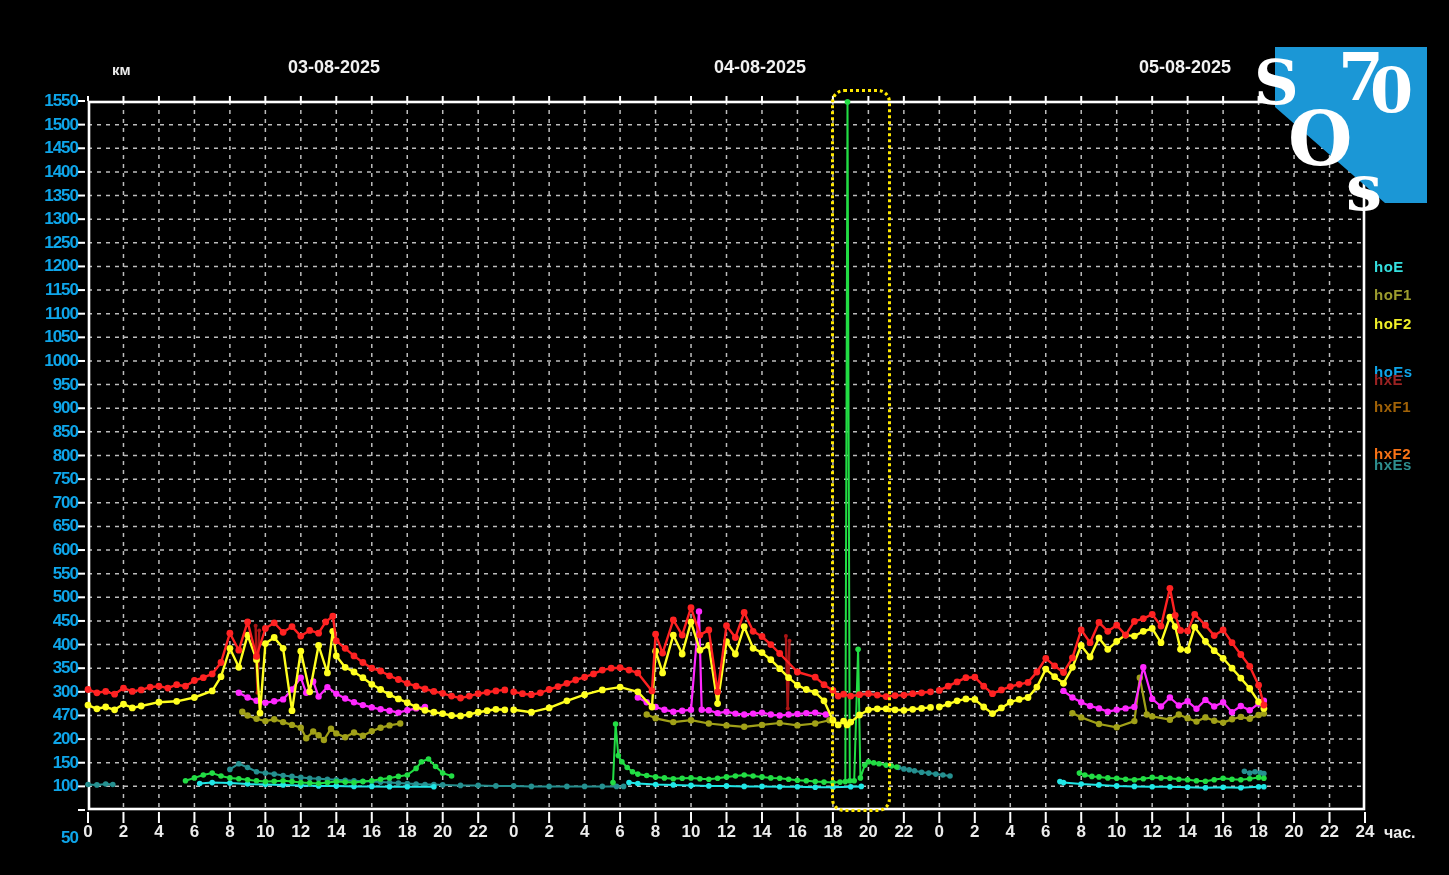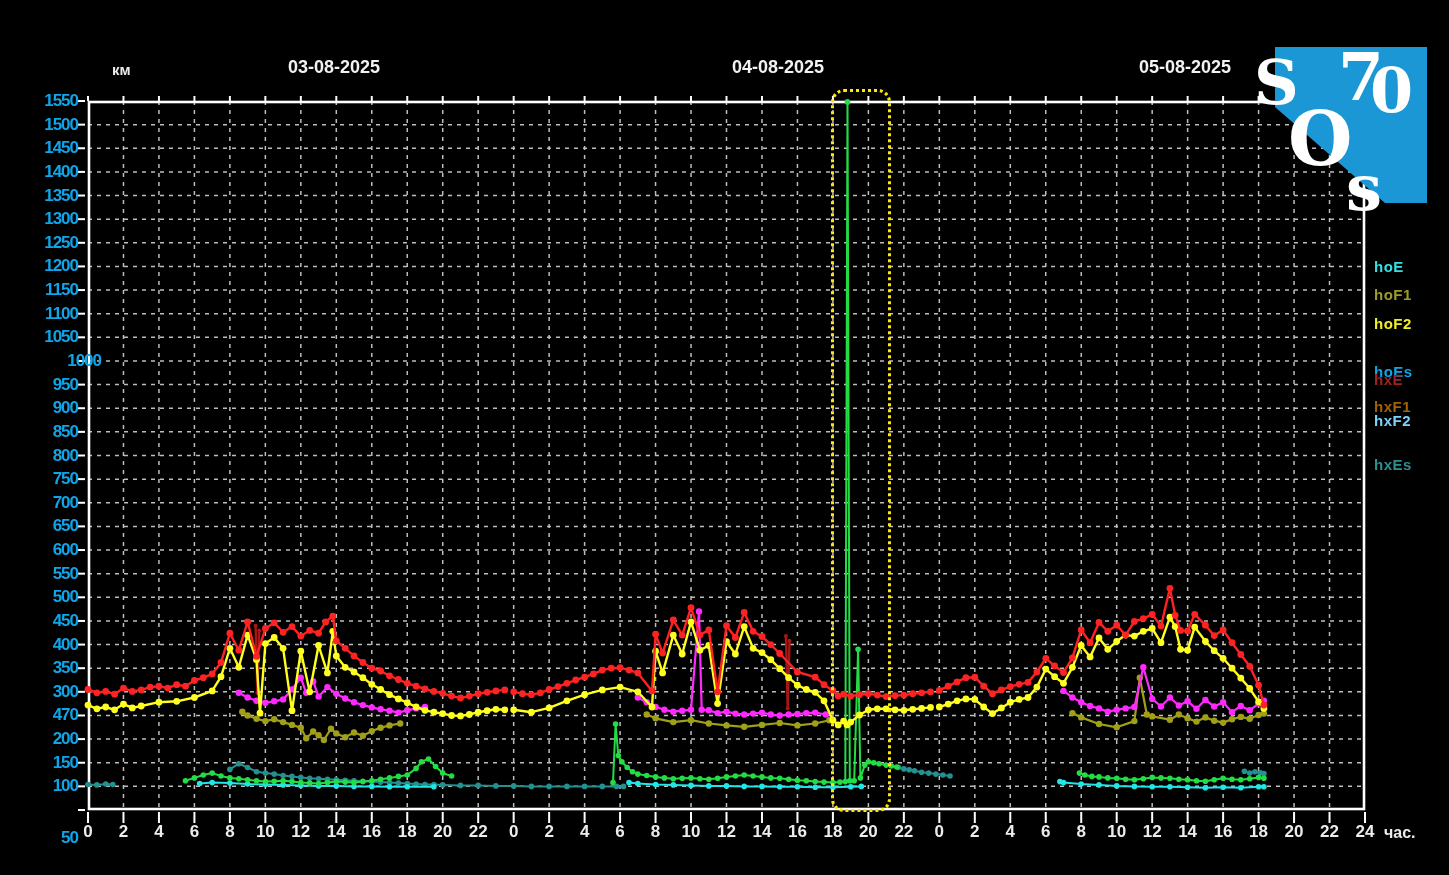--- a/index.html
+++ b/index.html
@@ -29,21 +29,21 @@
   .glyph-s{left:92px;top:112px;font-size:64px;}
 </style>
 </head>
 <body>
 
 <div class="screen">
 
   <span class="unit" style="left:112px;top:61px;">км</span>
 
   <span class="datelab" style="left:254px;">03-08-2025</span>
-  <span class="datelab" style="left:664px;text-align:right;">04-08-2025</span>
+  <span class="datelab" style="left:680px;">04-08-2025</span>
   <span class="datelab" style="left:1105px;">05-08-2025</span>
 
   <svg id="plot" width="1277" height="709" viewBox="0 0 1277 709">
       <line x1="0" y1="685.3666666666667" x2="1277" y2="685.3666666666667" class="grid"></line>
       <line x1="0" y1="661.7333333333333" x2="1277" y2="661.7333333333333" class="grid"></line>
       <line x1="0" y1="638.1" x2="1277" y2="638.1" class="grid"></line>
       <line x1="0" y1="614.4666666666667" x2="1277" y2="614.4666666666667" class="grid"></line>
       <line x1="0" y1="590.8333333333334" x2="1277" y2="590.8333333333334" class="grid"></line>
       <line x1="0" y1="567.2" x2="1277" y2="567.2" class="grid"></line>
       <line x1="0" y1="543.5666666666666" x2="1277" y2="543.5666666666666" class="grid"></line>
@@ -828,21 +828,21 @@
       <div class="ylab" style="top: 114.633px;">1500</div>
       <div class="ylab" style="top: 138.267px;">1450</div>
       <div class="ylab" style="top: 161.9px;">1400</div>
       <div class="ylab" style="top: 185.533px;">1350</div>
       <div class="ylab" style="top: 209.167px;">1300</div>
       <div class="ylab" style="top: 232.8px;">1250</div>
       <div class="ylab" style="top: 256.433px;">1200</div>
       <div class="ylab" style="top: 280.067px;">1150</div>
       <div class="ylab" style="top: 303.7px;">1100</div>
       <div class="ylab" style="top: 327.333px;">1050</div>
-      <div class="ylab" style="top: 350.967px; padding-left: 23px;">1000</div>
+      <div class="ylab" style="top: 350.967px;">1000</div>
       <div class="ylab" style="top: 374.6px;">950</div>
       <div class="ylab" style="top: 398.233px;">900</div>
       <div class="ylab" style="top: 421.867px;">850</div>
       <div class="ylab" style="top: 445.5px;">800</div>
       <div class="ylab" style="top: 469.133px;">750</div>
       <div class="ylab" style="top: 492.767px;">700</div>
       <div class="ylab" style="top: 516.4px;">650</div>
       <div class="ylab" style="top: 540.033px;">600</div>
       <div class="ylab" style="top: 563.667px;">550</div>
       <div class="ylab" style="top: 587.3px;">500</div>
@@ -898,21 +898,21 @@
 
   <span class="unit" style="left:1384px;top:824px;font-size:16px;">час.</span>
 
   <div id="legend">
       <div class="legend-item" style="top: 258px; color: rgb(53, 224, 224);">hoE</div>
       <div class="legend-item" style="top: 286.3px; color: rgb(156, 156, 46);">hoF1</div>
       <div class="legend-item" style="top: 314.6px; color: rgb(240, 240, 40);">hoF2</div>
       <div class="legend-item" style="top: 363px; color: #0ea5e9;">hoEs</div>
       <div class="legend-item" style="top: 371.2px; color: rgb(156, 35, 35);">hxE</div>
       <div class="legend-item" style="top: 398px; color: #a16207;">hxF1</div>
-      <div class="legend-item" style="top: 412px; color: #7dd3fc; text-align: center;">hxF2</div>
+      <div class="legend-item" style="top: 445px; color: #f97316; text-align: center;">hxF2</div>
       <div class="legend-item" style="top: 456.1px; color: rgb(46, 143, 143);">hxEs</div>
     </div>
 
   <div id="annotation-box" style="border-color: rgb(255, 232, 0);"></div>
 
   <div id="logo">
     <div class="blue" style="background: rgb(27, 151, 214);"></div>
     <span class="glyph-S" style="color: rgb(255, 255, 255);">S</span>
     <span class="glyph-7" style="color: rgb(255, 255, 255);">7</span>
     <span class="glyph-0" style="color: rgb(255, 255, 255);">0</span>

